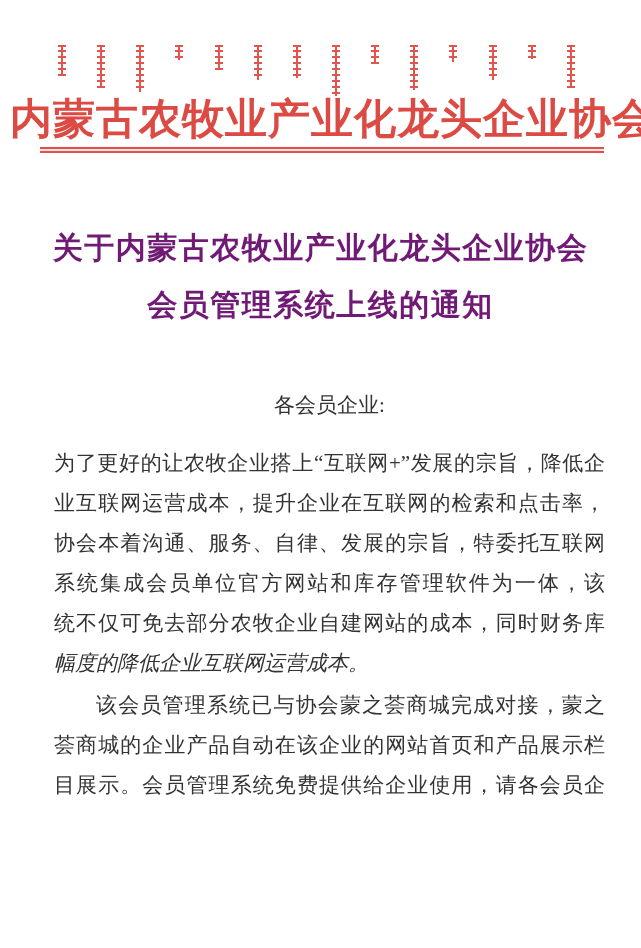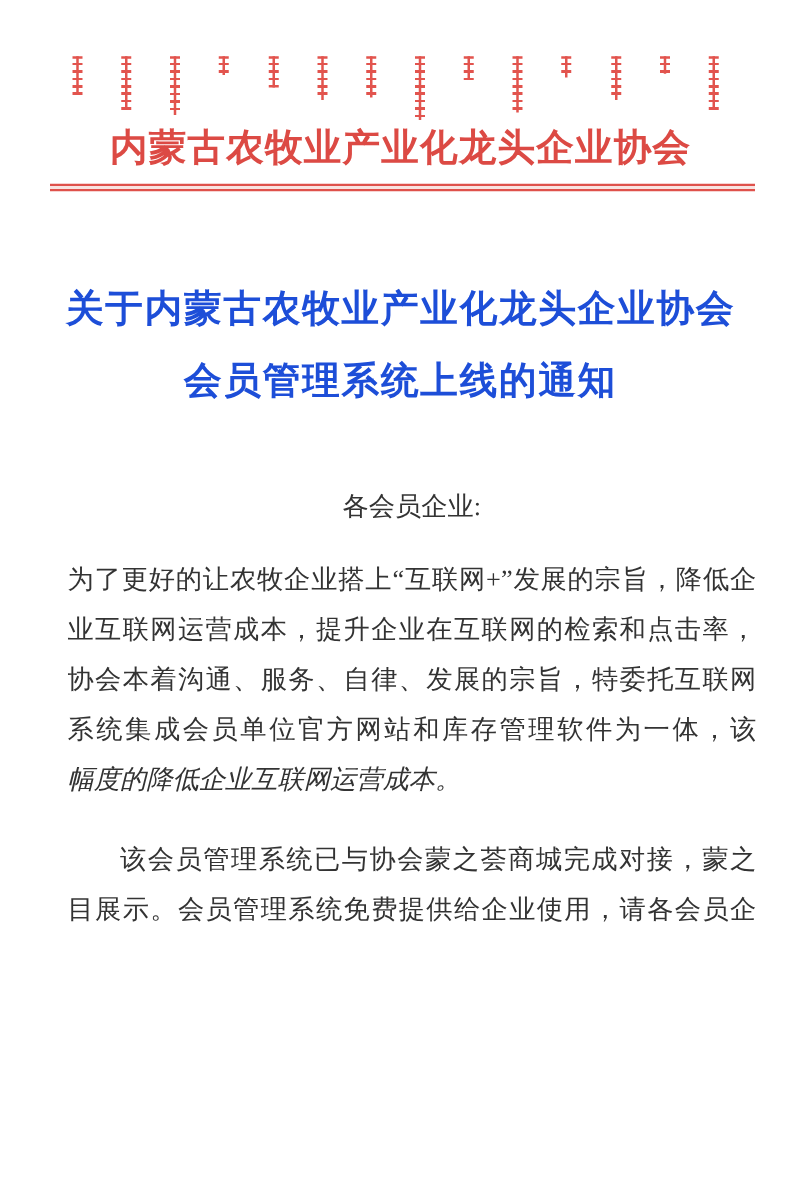--- a/index.html
+++ b/index.html
@@ -46,21 +46,21 @@
     position: absolute;
     top: -5px; left: 0;
     width: 8px; height: 2px;
     background: #e2544e;
   }
 
   
   .org-name {
     margin: 2px 10px 0 10px;
     text-align: center;
-    font-size: 30px;
+    font-size: 42px;
     line-height: 42px;
     font-weight: 700;
     letter-spacing: 1px;
     color: #dc4a44;
     white-space: nowrap;
   }
 
   
   .red-rule {
     margin: 7px 37px 0 40px;
@@ -72,40 +72,41 @@
   }
 
   
   .doc-title {
     margin: 66px 20px 0 20px;
     text-align: center;
     font-size: 30px;
     line-height: 57px;
     font-weight: 700;
     letter-spacing: 1.5px;
-    color: #1d4ed8;
+    color: #701a75;
   }
   .doc-title .t-line { display: block; }
 
   
   .body-text {
     padding: 0 36px 0 54px;
     color: #333333;
     font-size: 21px;
     line-height: 40px;
   }
   .salutation {
     margin: 52px 0 0 0;
     text-align: center;
   }
   .para {
     margin: 18px 0 0 0;
   }
   .para + .para {
-    margin-top: 24px;
+    margin-top: 4px;
+    font-family: Liberation Mono, monospace;
   }
   .line {
     text-align: justify;
     text-align-last: justify;
   }
   .line.last-flush {
     text-align-last: left;
     font-style: italic;
   }
   .line.first-indent {
@@ -144,22 +145,24 @@
   </div>
 
   <div class="body-text">
     <div class="salutation">各会员企业:</div>
     <div>
         <div class="para">
           <div class="line">为了更好的让农牧企业搭上“互联网+”发展的宗旨，降低企</div>
           <div class="line">业互联网运营成本，提升企业在互联网的检索和点击率，</div>
           <div class="line">协会本着沟通、服务、自律、发展的宗旨，特委托互联网</div>
           <div class="line">系统集成会员单位官方网站和库存管理软件为一体，该</div>
+          <div class="line">统不仅可免去部分农牧企业自建网站的成本，同时财务库</div>
           <div class="line last-flush">幅度的降低企业互联网运营成本。</div>
         </div>
         <div class="para">
           <div class="line first-indent">该会员管理系统已与协会蒙之荟商城完成对接，蒙之</div>
+          <div class="line">荟商城的企业产品自动在该企业的网站首页和产品展示栏</div>
           <div class="line">目展示。会员管理系统免费提供给企业使用，请各会员企</div>
         </div>
       </div>
   </div>
 
 </div>
 
 </body></html>

